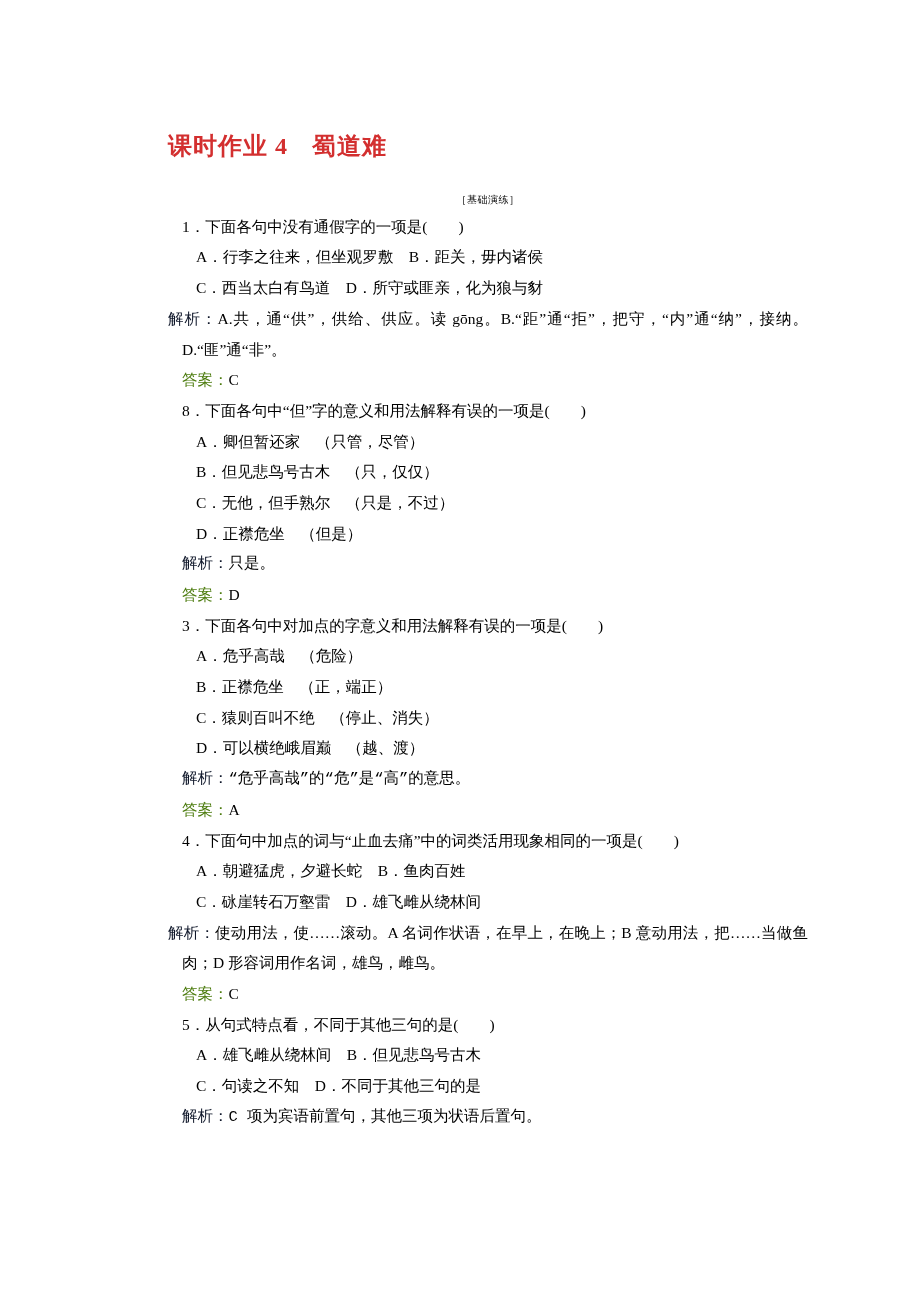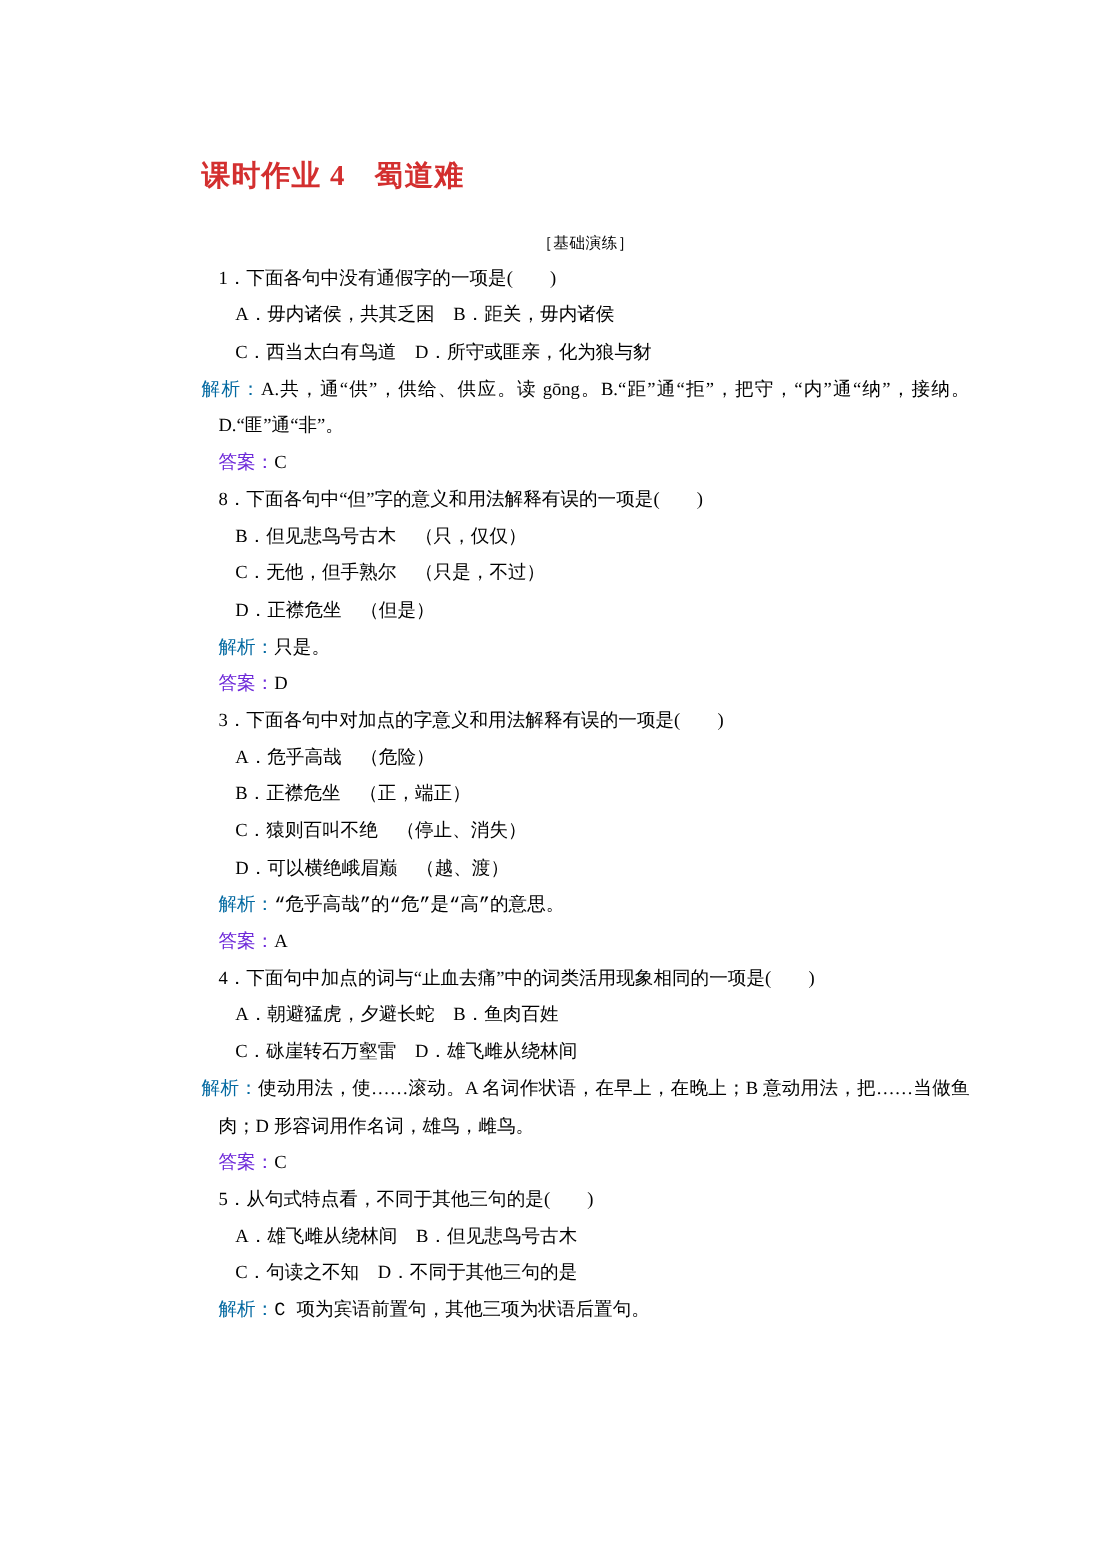--- a/index.html
+++ b/index.html
@@ -40,21 +40,21 @@
   .content {
     position: absolute;
     left: 168px;
     top: 190px;
     width: 640px;
     font-size: 15.5px;
     line-height: 1.98;
   }
   .section-head {
     text-align: center;
-    font-size: 13px;
+    font-size: 10px;
     margin: 0 0 2px 0;
     letter-spacing: 0.5px;
   }
   .q-stem {
     margin: 0;
     padding-left: 14px;
   }
   .opt {
     margin: 0;
     padding-left: 28px;
@@ -67,50 +67,51 @@
     font-family: Liberation Mono, monospace;
   }
   .expl-hang {
     margin: 0;
     padding-left: 14px;
     text-indent: -14px;
     text-align: justify;
     text-justify: inter-ideograph;
   }
   .lbl-blue {
-    color: #0369a1;
+    color: #0f172a;
   }
   .lbl-red {
-    color: #6d28d9;
+    color: #4d7c0f;
   }
   .ans {
     margin: 0;
     padding-left: 14px;
   }
 </style>
 </head>
 <body>
 
 <div class="page">
 
   <div class="doc-title">
     <span>课时作业 4</span><span class="gap"></span><span>蜀道难</span>
   </div>
 
   <div class="content">
 
     <p class="section-head">［基础演练］</p>
 
     <p class="q-stem">1．下面各句中没有通假字的一项是(　　)</p>
-    <p class="opt">A．毋内诸侯，共其乏困　B．距关，毋内诸侯</p>
+    <p class="opt">A．行李之往来，但坐观罗敷　B．距关，毋内诸侯</p>
     <p class="opt">C．西当太白有鸟道　D．所守或匪亲，化为狼与豺</p>
     <p class="expl-hang"><span class="lbl-blue">解析：</span><span>A.共，通“供”，供给、供应。读 gōng。B.“距”通“拒”，把守，“内”通“纳”，接纳。D.“匪”通“非”。</span></p>
     <p class="ans"><span class="lbl-red">答案：</span><span>C</span></p>
 
     <p class="q-stem">8．下面各句中“但”字的意义和用法解释有误的一项是(　　)</p>
+    <p class="opt">A．卿但暂还家　（只管，尽管）</p>
     <p class="opt">B．但见悲鸟号古木　（只，仅仅）</p>
     <p class="opt">C．无他，但手熟尔　（只是，不过）</p>
     <p class="opt">D．正襟危坐　（但是）</p>
     <p class="expl"><span class="lbl-blue">解析：</span><span>只是。</span></p>
     <p class="ans"><span class="lbl-red">答案：</span><span>D</span></p>
 
     <p class="q-stem">3．下面各句中对加点的字意义和用法解释有误的一项是(　　)</p>
     <p class="opt">A．危乎高哉　（危险）</p>
     <p class="opt">B．正襟危坐　（正，端正）</p>
     <p class="opt">C．猿则百叫不绝　（停止、消失）</p>

